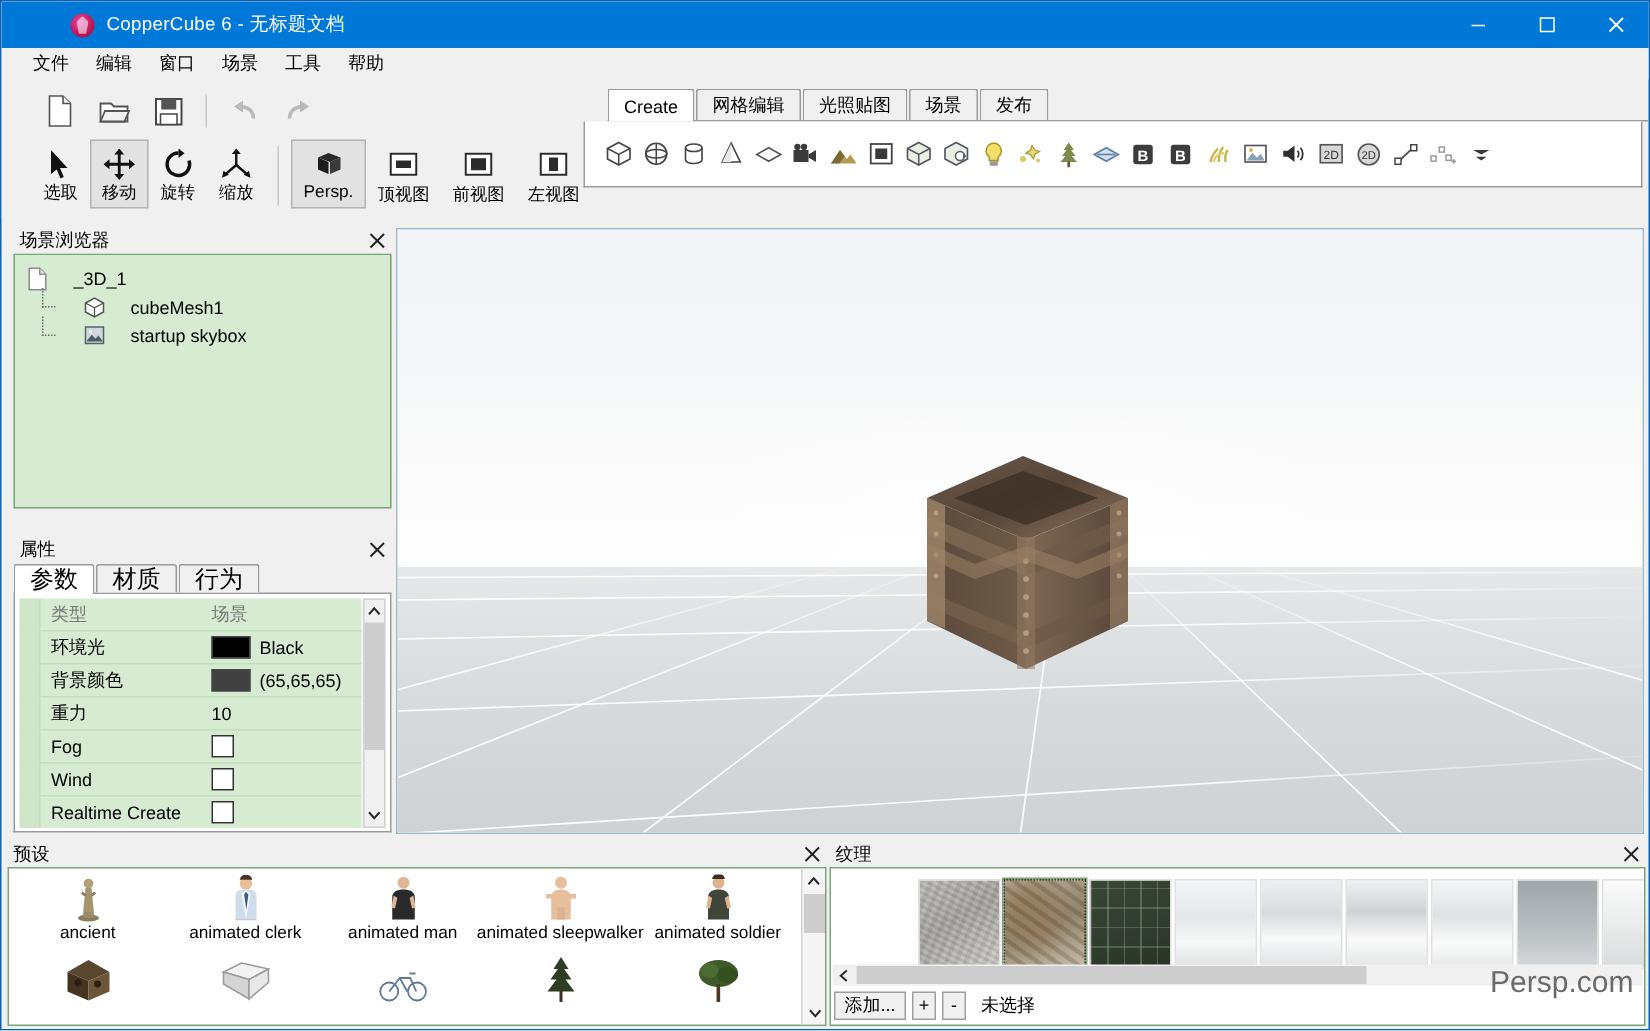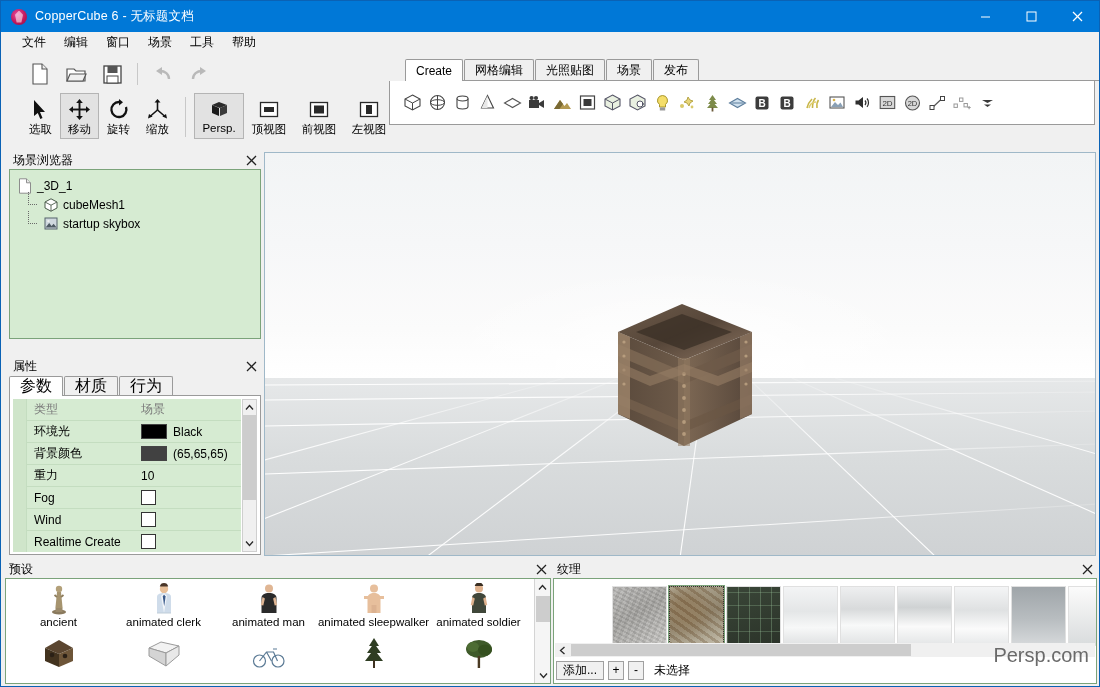--- a/index.html
+++ b/index.html
@@ -16,21 +16,21 @@
     background: #f0f0f0;
     border: 1px solid #0a62b5;
     overflow: hidden;
   }
 
   
   .titlebar {
     position: absolute; left: 0; top: 0;
     width: 1100px; height: 31px;
     background: #0078d7;
-    display: flex; align-items: center;
+    display: flex; align-items: center; padding-left: 36px;
   }
   .title-icon {
     width: 16px; height: 16px; margin-left: 10px; margin-right: 8px;
     position: relative;
   }
   .title-icon .gem {
     position: absolute; left: 0; top: 0;
     width: 16px; height: 16px; border-radius: 50%;
     background: radial-gradient(circle at 40% 35%, #e84ba0 0%, #c2185b 55%, #8e0d3f 100%);
   }
@@ -155,21 +155,21 @@
     width: 252px; height: 188px;
   }
   .sb-title { width: 252px; }
   .sb-body {
     width: 252px; height: 170px;
     background: #d6ebd2;
     border: 1px solid #7ba37a;
     padding: 6px 0 0 6px;
     font-size: 12px; color: #000;
   }
-  .tree-row { display: flex; align-items: center; height: 19px; }
+  .tree-row { display: flex; align-items: center; height: 19px; gap: 12px; }
   .tree-row.child { padding-left: 12px; }
   .tree-dots {
     width: 14px; height: 19px; position: relative; flex: none;
   }
   .tree-dots:before {
     content: ""; position: absolute; left: 0; top: -3px;
     width: 1px; height: 13px;
     border-left: 1px dotted #6a6a6a;
   }
   .tree-dots:after {

